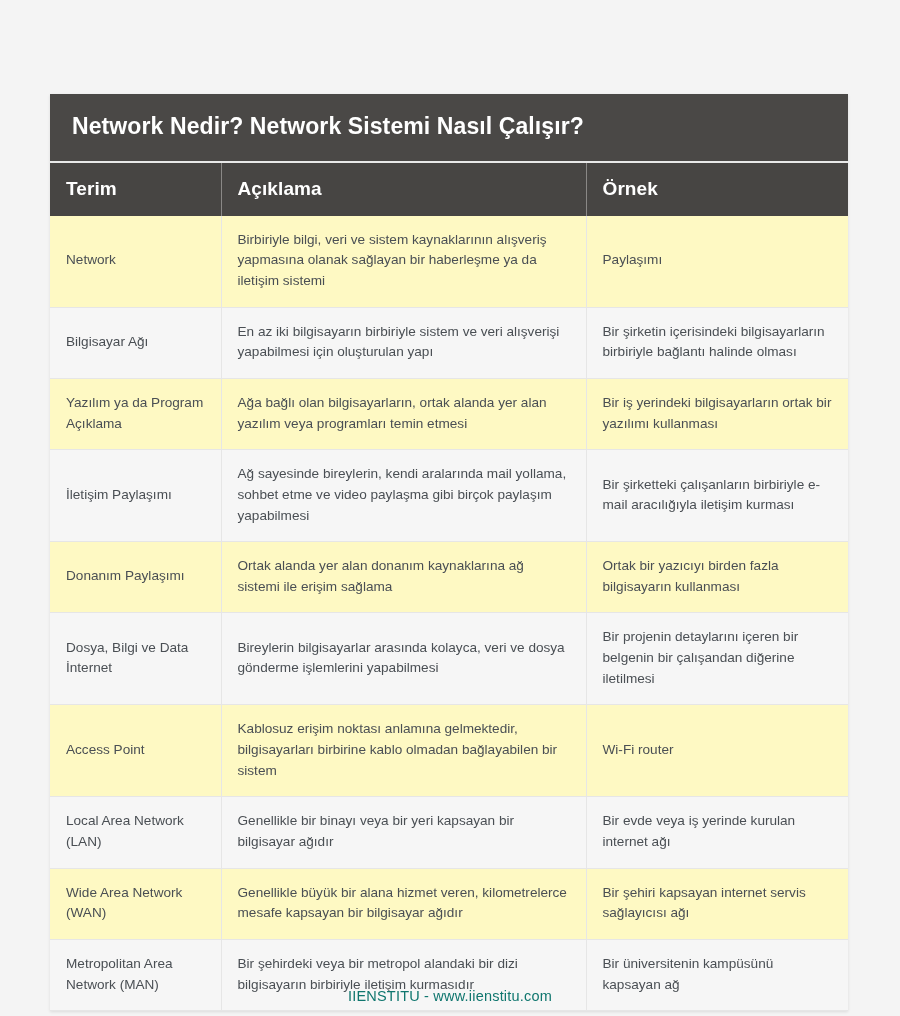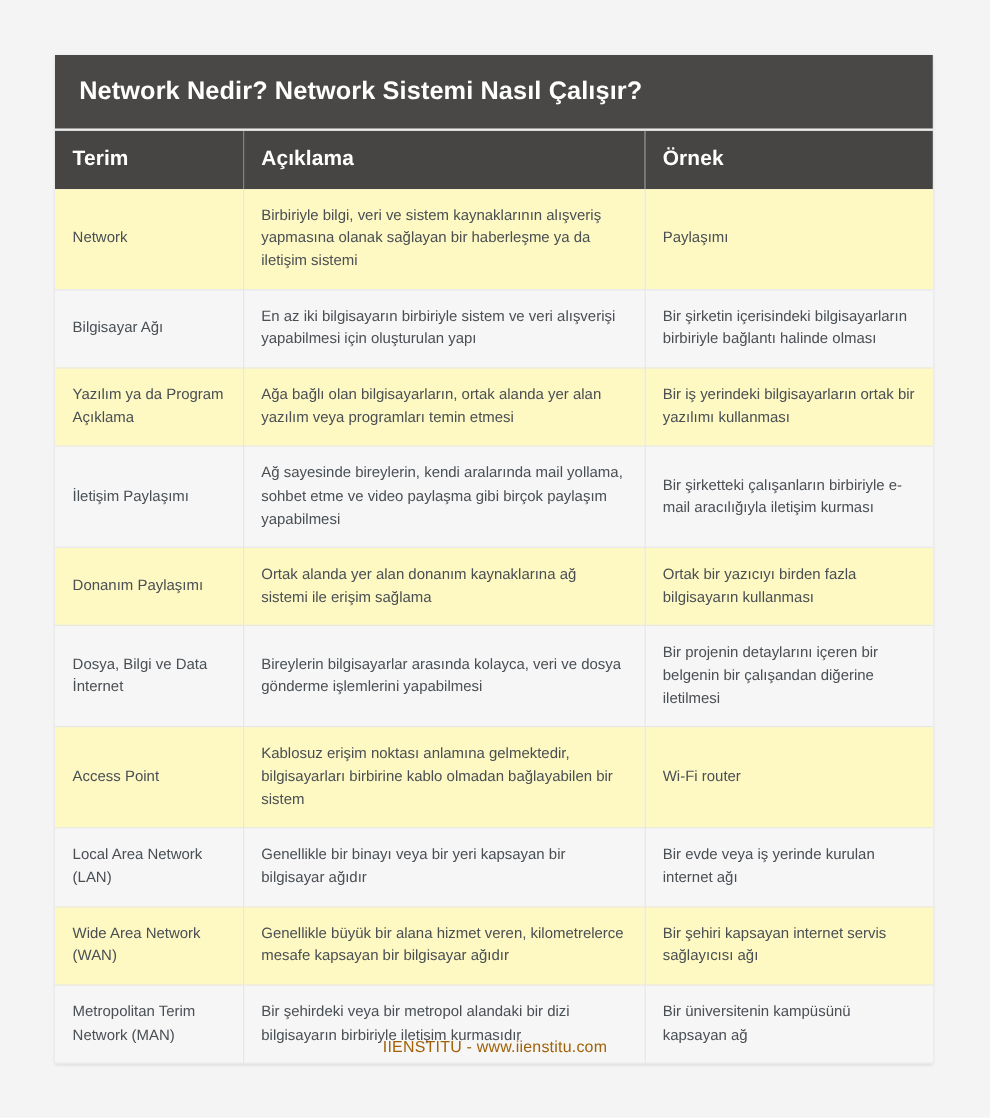--- a/index.html
+++ b/index.html
@@ -14,20 +14,21 @@
     font-family: "Liberation Sans", "DejaVu Sans", sans-serif;
     -webkit-font-smoothing: antialiased;
     overflow: hidden;
   }
 
   .page {
     position: relative;
     width: 900px;
     height: 868px;
     box-sizing: border-box;
+    margin-top: 44px;
   }
 
   .card {
     position: absolute;
     left: 50px;
     top: 50px;
     width: 798px;
     background: #ffffff;
     box-shadow: 0 1px 3px rgba(0,0,0,0.10);
   }
@@ -103,21 +104,21 @@
     background: #f6f6f6;
   }
 
   
   .footer {
     position: absolute;
     left: 0;
     top: 944px;
     width: 900px;
     text-align: center;
-    color: #a16207;
+    color: #0f766e;
     font-size: 14.5px;
     letter-spacing: 0.2px;
   }
 </style>
 </head>
 <body>
 
 <div class="page">
 
   <div class="card">
@@ -181,21 +182,21 @@
           <td>Local Area Network (LAN)</td>
           <td>Genellikle bir binayı veya bir yeri kapsayan bir bilgisayar ağıdır</td>
           <td>Bir evde veya iş yerinde kurulan internet ağı</td>
         </tr>
         <tr class="odd">
           <td>Wide Area Network (WAN)</td>
           <td>Genellikle büyük bir alana hizmet veren, kilometrelerce mesafe kapsayan bir bilgisayar ağıdır</td>
           <td>Bir şehiri kapsayan internet servis sağlayıcısı ağı</td>
         </tr>
         <tr class="even">
-          <td>Metropolitan Terim Network (MAN)</td>
+          <td>Metropolitan Area Network (MAN)</td>
           <td>Bir şehirdeki veya bir metropol alandaki bir dizi bilgisayarın birbiriyle iletişim kurmasıdır</td>
           <td>Bir üniversitenin kampüsünü kapsayan ağ</td>
         </tr>
       </tbody>
     </table>
 
   </div>
 
   <div class="footer">IIENSTITU - www.iienstitu.com</div>
 

